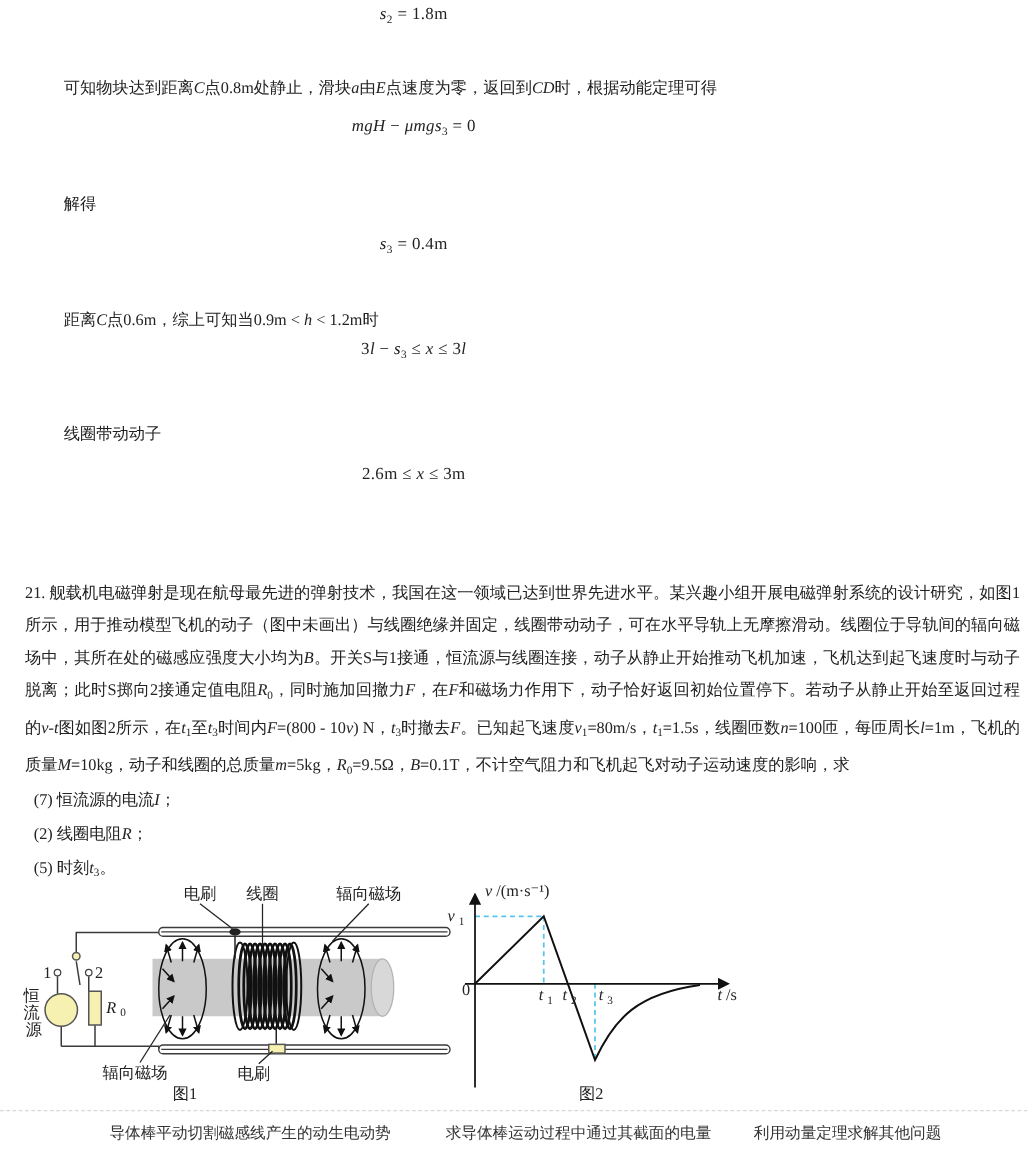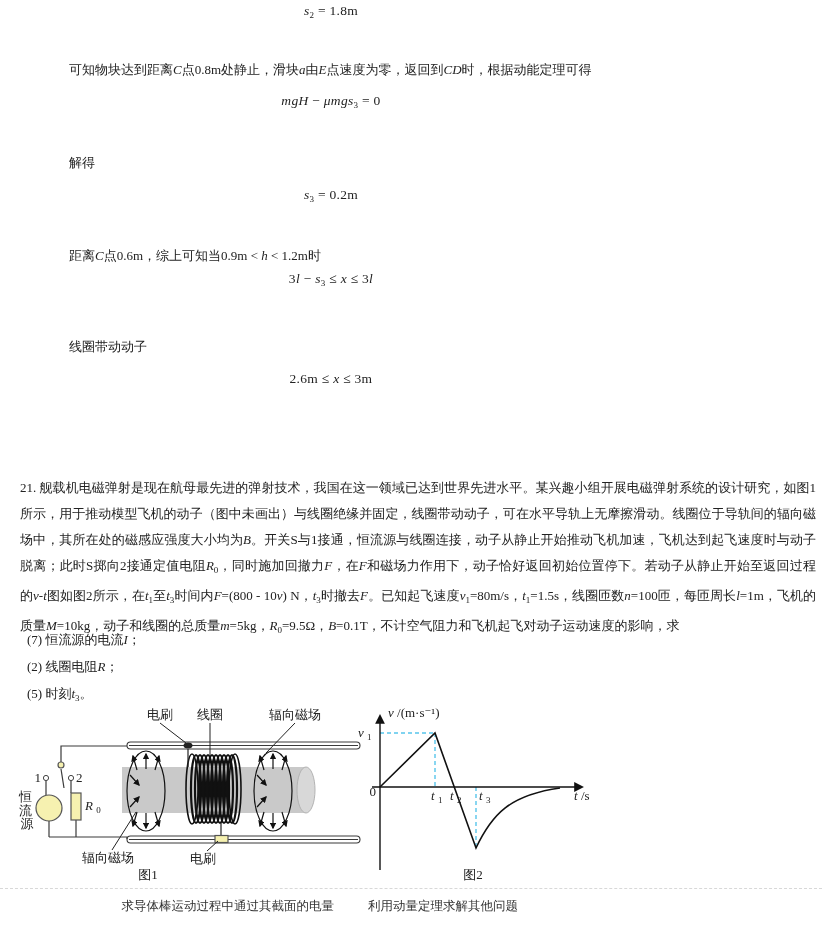--- a/index.html
+++ b/index.html
@@ -16,23 +16,23 @@
     font-family:"Liberation Serif","DejaVu Serif",serif;
     color:var(--text_dark,#222);
     font-size:13px;
   }
   .abs{position:absolute;}
   .formula{
     left:0;width:662px;text-align:center;
     font-family:"Liberation Serif","DejaVu Serif",serif;
     font-size:13.5px;letter-spacing:.3px;
   }
-  .tline{left:69px;font-size:13px;}
+  .tline{left:51px;font-size:13px;}
   .problem-body{
-    left:20px;top:475px;width:796px;
+    left:20px;top:461px;width:796px;
     line-height:26px;text-align:justify;font-size:13px;
   }
   .q{left:27px;font-size:13px;}
   .var{font-style:italic;font-family:"Liberation Serif","DejaVu Serif",serif;}
   .sub{font-size:9px;vertical-align:-3px;}
   .divider{
     left:0;top:888px;width:822px;height:0;
     border-top:1px dashed #d8d8d8;
   }
   .knowledge{
@@ -55,21 +55,21 @@
   .fieldline{stroke:#111;stroke-width:1.2;fill:none;}
   .leader{stroke:#222;stroke-width:1;fill:none;}
 </style>
 </head>
 <body>
 
 <div class="abs formula" style="top:3px"><span class="var">s</span><span class="sub">2</span><span> = 1.8m</span></div>
 <div class="abs tline" style="top:61px"><span>可知物块达到距离</span><span class="var">C</span><span>点0.8m处静止，滑块</span><span class="var">a</span><span>由</span><span class="var">E</span><span>点速度为零，返回到</span><span class="var">CD</span><span>时，根据动能定理可得</span></div>
 <div class="abs formula" style="top:93px"><span class="var">mgH</span><span> − </span><span class="var">μmgs</span><span class="sub">3</span><span> = 0</span></div>
 <div class="abs tline" style="top:154px">解得</div>
-<div class="abs formula" style="top:187px"><span class="var">s</span><span class="sub">3</span><span> = 0.2m</span></div>
+<div class="abs formula" style="top:187px"><span class="var">s</span><span class="sub">3</span><span> = 0.4m</span></div>
 <div class="abs tline" style="top:247px"><span>距离</span><span class="var">C</span><span>点0.6m，综上可知当0.9m &lt; </span><span class="var">h</span><span> &lt; 1.2m时</span></div>
 <div class="abs formula" style="top:271px"><span>3</span><span class="var">l</span><span> − </span><span class="var">s</span><span class="sub">3</span><span> ≤ </span><span class="var">x</span><span> ≤ 3</span><span class="var">l</span></div>
 <div class="abs tline" style="top:338px">线圈带动动子</div>
 <div class="abs formula" style="top:371px"><span>2.6m ≤ </span><span class="var">x</span><span> ≤ 3m</span></div>
 
 <div class="abs problem-body"><span>21. 舰载机电磁弹射是现在航母最先进的弹射技术，我国在这一领域已达到世界先进水平。某兴趣小组开展电磁弹射系统的设计研究，如图1所示，用于推动模型飞机的动子（图中未画出）与线圈绝缘并固定，线圈带动动子，可在水平导轨上无摩擦滑动。线圈位于导轨间的辐向磁场中，其所在处的磁感应强度大小均为</span><span class="var">B</span><span>。开关S与1接通，恒流源与线圈连接，动子从静止开始推动飞机加速，飞机达到起飞速度时与动子脱离；此时S掷向2接通定值电阻</span><span class="var">R</span><span class="sub">0</span><span>，同时施加回撤力</span><span class="var">F</span><span>，在</span><span class="var">F</span><span>和磁场力作用下，动子恰好返回初始位置停下。若动子从静止开始至返回过程的</span><span class="var">v</span><span>-</span><span class="var">t</span><span>图如图2所示，在</span><span class="var">t</span><span class="sub">1</span><span>至</span><span class="var">t</span><span class="sub">3</span><span>时间内</span><span class="var">F</span><span>=(800 - 10</span><span class="var">v</span><span>) N，</span><span class="var">t</span><span class="sub">3</span><span>时撤去</span><span class="var">F</span><span>。已知起飞速度</span><span class="var">v</span><span class="sub">1</span><span>=80m/s，</span><span class="var">t</span><span class="sub">1</span><span>=1.5s，线圈匝数</span><span class="var">n</span><span>=100匝，每匝周长</span><span class="var">l</span><span>=1m，飞机的质量</span><span class="var">M</span><span>=10kg，动子和线圈的总质量</span><span class="var">m</span><span>=5kg，</span><span class="var">R</span><span class="sub">0</span><span>=9.5Ω，</span><span class="var">B</span><span>=0.1T，不计空气阻力和飞机起飞对动子运动速度的影响，求</span></div>
 <div class="abs q" style="top:631px"><span>(7) 恒流源的电流</span><span class="var">I</span><span>；</span></div>
 <div class="abs q" style="top:658px"><span>(2) 线圈电阻</span><span class="var">R</span><span>；</span></div>
 <div class="abs q" style="top:685px"><span>(5) 时刻</span><span class="var">t</span><span class="sub">3</span><span>。</span></div>
 
@@ -230,15 +230,16 @@
   <text x="222" y="98">
     <tspan class="fvar">t</tspan>
     <tspan>/s</tspan>
   </text>
   <text x="121" y="177" text-anchor="middle">图2</text>
 </svg>
 
 <div class="abs divider"></div>
 <div class="abs knowledge">
   <span class="ktag">【知识点】</span>
+  <span class="kitem k1">导体棒平动切割磁感线产生的动生电动势</span>
   <span class="kitem k2">求导体棒运动过程中通过其截面的电量</span>
   <span class="kitem k3">利用动量定理求解其他问题</span>
 </div>
 
 </body></html>

